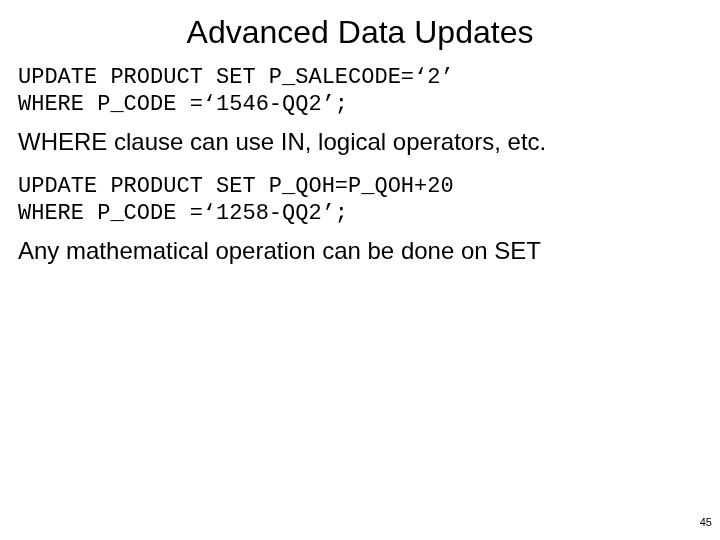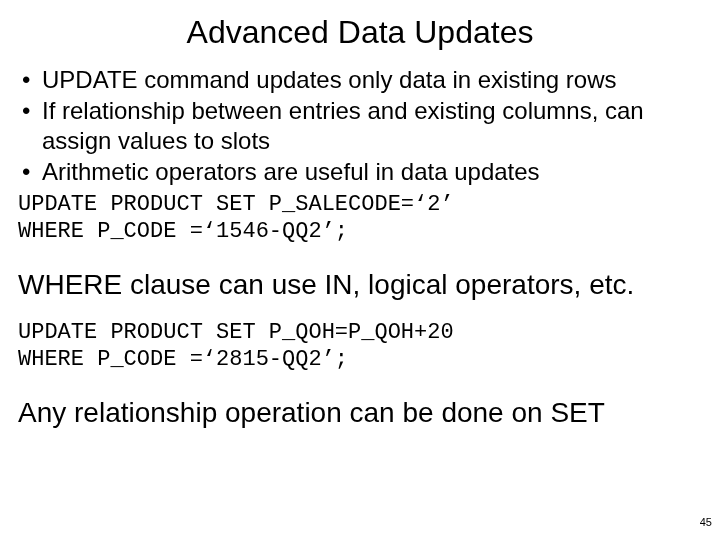--- a/index.html
+++ b/index.html
@@ -45,50 +45,45 @@
     top: 0;
   }
   .code {
     font-family: Liberation Mono, monospace;
     font-size: 22px;
     white-space: pre;
     line-height: 1.22;
     margin: 4px 0 4px 0;
   }
   .body {
-    font-size: 28px;
+    font-size: 24px;
     line-height: 1.22;
-    margin: 22px 0 18px 0;
+    margin: 8px 0 18px 0;
   }
   .pagenum {
     position: absolute;
     right: 8px;
     bottom: 12px;
     font-size: 11px;
     color: #000;
   }
 </style>
 </head>
 <body>
 
 <div class="slide">
 
   <div class="title">Advanced Data Updates</div>
 
-  <ul class="bullets">
-    <li>UPDATE command updates only data in existing rows</li>
-    <li>If relationship between entries and existing columns, can assign values to slots</li>
-    <li>Arithmetic operators are useful in data updates</li>
-  </ul>
 
   <div class="code">UPDATE PRODUCT SET P_SALECODE=‘2’
 WHERE P_CODE =‘1546-QQ2’;</div>
 
   <div class="body">WHERE  clause can use IN, logical operators, etc.</div>
 
   <div class="code">UPDATE PRODUCT SET P_QOH=P_QOH+20
-WHERE P_CODE =‘2815-QQ2’;</div>
+WHERE P_CODE =‘1258-QQ2’;</div>
 
-  <div class="body">Any relationship operation can be done on SET</div>
+  <div class="body">Any mathematical operation can be done on SET</div>
 
   <div class="pagenum">45</div>
 
 </div>
 
 </body></html>

